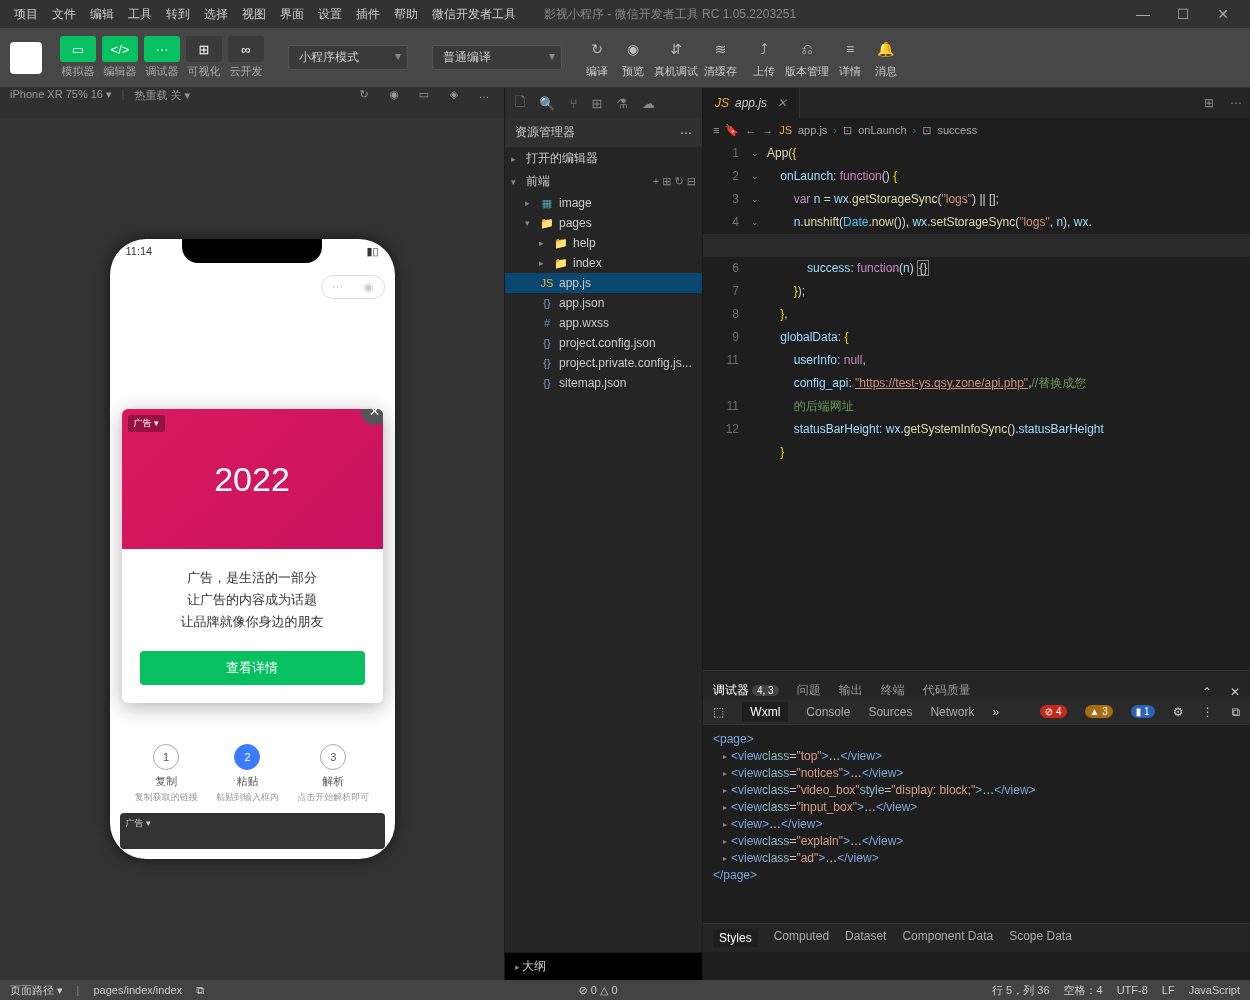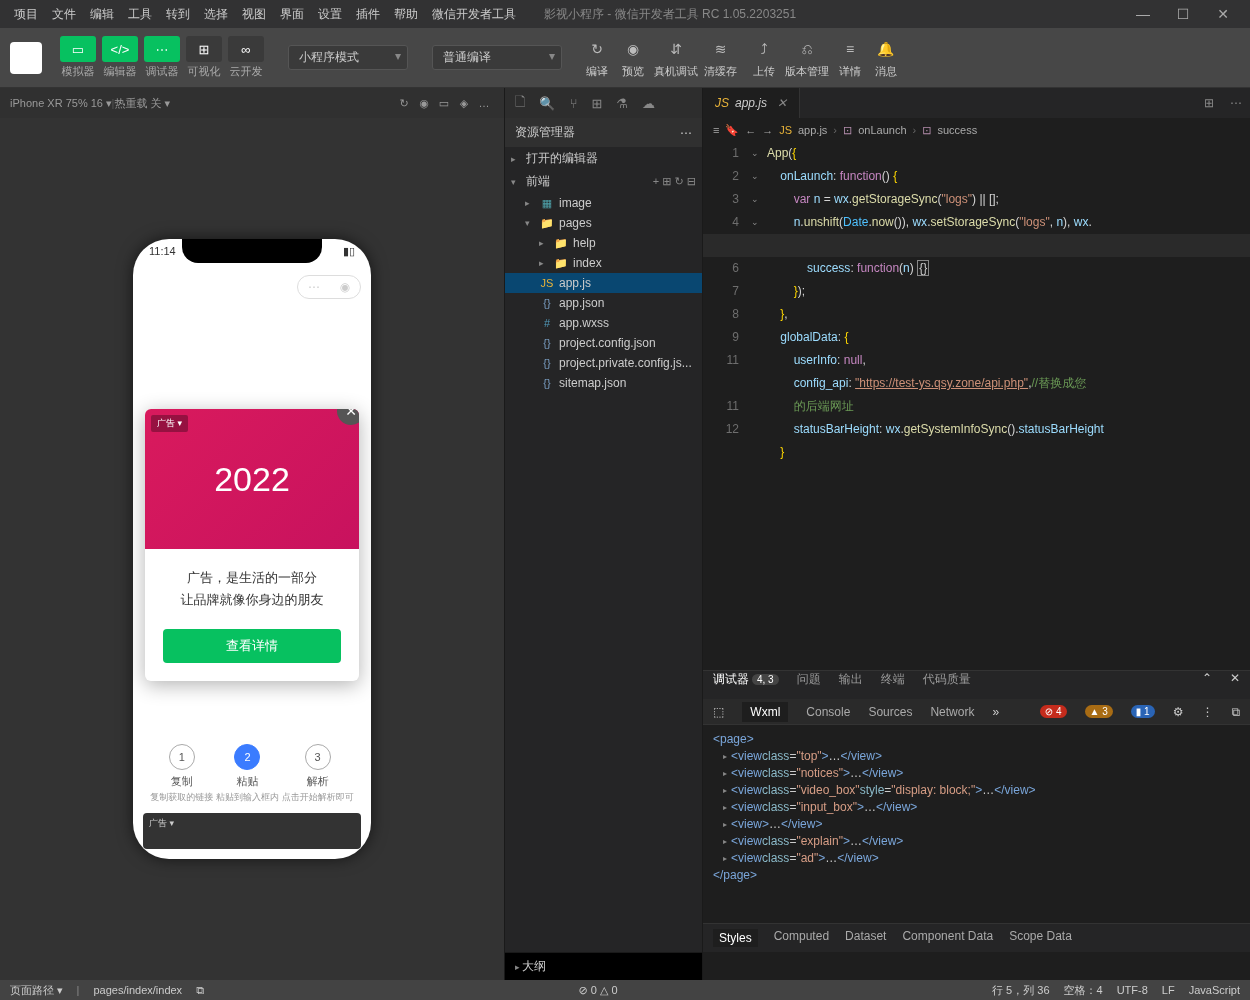--- a/index.html
+++ b/index.html
@@ -13,25 +13,25 @@
 .avatar{width:32px;height:32px;background:#fff;border-radius:4px;}
 .tbbtn{display:flex;flex-direction:column;align-items:center;gap:2px;font-size:11px;color:#aaa;}
 .tbbtn .ico{width:36px;height:26px;background:#07C160;border-radius:3px;display:flex;align-items:center;justify-content:center;color:#fff;font-size:13px;}
 .tbbtn.grey .ico{background:#3a3a3a;}
 .dropdown{background:#3a3a3a;border:1px solid #555;padding:3px 24px 3px 10px;border-radius:3px;font-size:12px;position:relative;min-width:120px;}
 .dropdown::after{content:"▾";position:absolute;right:6px;color:#888;}
 .tbicon{width:30px;height:26px;display:flex;align-items:center;justify-content:center;color:#bbb;font-size:14px;}
 .tbgroup{display:flex;flex-direction:column;align-items:center;gap:2px;font-size:11px;}
 .main{display:flex;height:892px;}
 .simpanel{width:505px;background:#2d2d2d;display:flex;flex-direction:column;border-right:1px solid #1a1a1a;}
-.simbar{height:30px;background:#303030;display:flex;align-items:center;padding:0 10px;font-size:11px;color:#999;}
+.simbar{height:30px;background:#303030;display:flex;align-items:flex-start;padding:0 10px;gap:10px;font-size:11px;color:#999;}
 .simbar .spacer{flex:1;}
 .simbar .ci{width:20px;text-align:center;}
 .simarea{flex:1;background:#333;display:flex;align-items:center;justify-content:center;position:relative;}
-.phone{width:238px;height:620px;background:#fff;border-radius:36px;box-shadow:0 0 16px rgba(0,0,0,.6);position:relative;overflow:hidden;}
+.phone{width:285px;height:620px;background:#fff;border-radius:36px;box-shadow:0 0 16px rgba(0,0,0,.6);position:relative;overflow:hidden;}
 .notch{position:absolute;top:0;left:50%;transform:translateX(-50%);width:140px;height:24px;background:#000;border-radius:0 0 16px 16px;z-index:10;}
 .statusbar{display:flex;justify-content:space-between;padding:6px 16px;font-size:11px;color:#333;}
 .capsule{position:absolute;top:36px;right:10px;width:64px;height:24px;border:1px solid #ddd;border-radius:14px;background:rgba(255,255,255,.9);display:flex;align-items:center;justify-content:space-around;font-size:12px;z-index:5;}
 .phsection{padding:8px 10px;font-size:11px;color:#555;}
 .phsection .spk{display:inline-block;margin-right:4px;}
 .modal{position:absolute;top:170px;left:12px;right:12px;background:#fff;border-radius:6px;overflow:hidden;box-shadow:0 4px 20px rgba(0,0,0,.3);}
 .modal-close{position:absolute;top:-12px;right:-6px;width:28px;height:28px;background:#555;border-radius:50%;color:#fff;display:flex;align-items:center;justify-content:center;font-size:14px;z-index:2;}
 .banner{height:140px;background:linear-gradient(135deg,#d91a5d,#c8125e);position:relative;display:flex;align-items:center;justify-content:center;}
 .banner-badge{position:absolute;top:6px;left:6px;background:rgba(0,0,0,.3);color:#fff;font-size:9px;padding:2px 6px;border-radius:2px;}
 .banner h1{color:#fff;font-size:34px;font-weight:400;}
@@ -66,21 +66,21 @@
 .breadcrumb{height:24px;display:flex;align-items:center;gap:6px;padding:0 10px;font-size:11px;color:#aaa;background:#1e1e1e;}
 .breadcrumb .bic{color:#e8b339;}
 .breadcrumb .sep{color:#666;}
 .code{flex:1;display:flex;font-family:Consolas,monospace;font-size:12px;line-height:23px;overflow:hidden;position:relative;}
 .gutter{width:48px;text-align:right;color:#6e6e6e;padding-right:12px;}
 .fold{width:16px;color:#888;font-size:9px;}
 .codetext{flex:1;white-space:pre;color:#ccc;}
 .hl-line{position:absolute;top:92px;left:0;right:0;height:23px;background:#2a2a2a;}
 .k{color:#c586c0;}.fn{color:#dcdcaa;}.s{color:#ce9178;}.su{color:#ce9178;text-decoration:underline;}.v{color:#9cdcfe;}.p{color:#d4d4d4;}.o{color:#d4d4d4;}.c{color:#6a9955;}.const{color:#4fc1ff;}.pr{color:#9cdcfe;}.br{color:#ffd700;}.cur{border:1px solid #888;padding:0 1px;}
 .debugger{height:310px;background:#1e1e1e;border-top:1px solid #333;display:flex;flex-direction:column;}
-.dbgtabs{height:28px;background:#252526;display:flex;align-items:flex-start;padding:0 10px;gap:18px;font-size:12px;}
+.dbgtabs{height:28px;background:#252526;display:flex;align-items:flex-end;padding:0 10px;gap:18px;font-size:12px;}
 .dbgtabs .t{color:#999;cursor:pointer;}
 .dbgtabs .t.active{color:#fff;}
 .dbgtabs .badge{background:#444;padding:0 5px;border-radius:7px;font-size:10px;margin-left:3px;}
 .dbgtabs .spacer{flex:1;}
 .devtabs{height:26px;background:#2a2a2a;display:flex;align-items:center;padding:0 10px;gap:18px;font-size:12px;border-bottom:1px solid #333;}
 .devtabs .t{color:#aaa;}
 .devtabs .t.active{color:#fff;background:#1e1e1e;padding:3px 8px;}
 .devtabs .spacer{flex:1;}
 .devtabs .err-b{background:#c42b1c;color:#fff;padding:1px 5px;border-radius:8px;font-size:10px;}
 .devtabs .warn-b{background:#a86c14;color:#fff;padding:1px 5px;border-radius:8px;font-size:10px;}
@@ -212,20 +212,21 @@
           </div>
         <div style="height:90px"></div>
         <div class="modal">
           <div class="modal-close">✕</div>
           <div class="banner">
             <span class="banner-badge">广告 ▾</span>
             <h1>2022</h1>
           </div>
           <div class="modal-body">
             <div>广告，是生活的一部分</div>
+            <div>让广告的内容成为话题</div>
             <div>让品牌就像你身边的朋友</div>
           </div>
           <div class="modal-btn">查看详情</div>
         </div>
         <div class="steps">
           <div class="step">
               <div class="circle">1</div>
               <div>复制</div>
               <div class="sub">复制获取的链接</div>
             </div>

